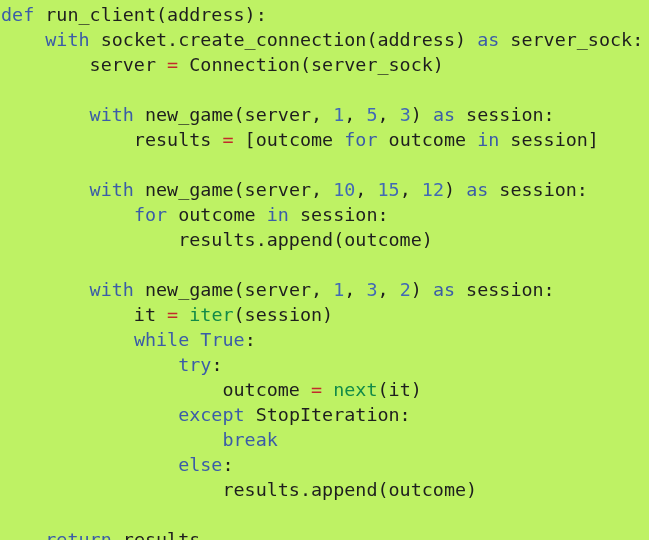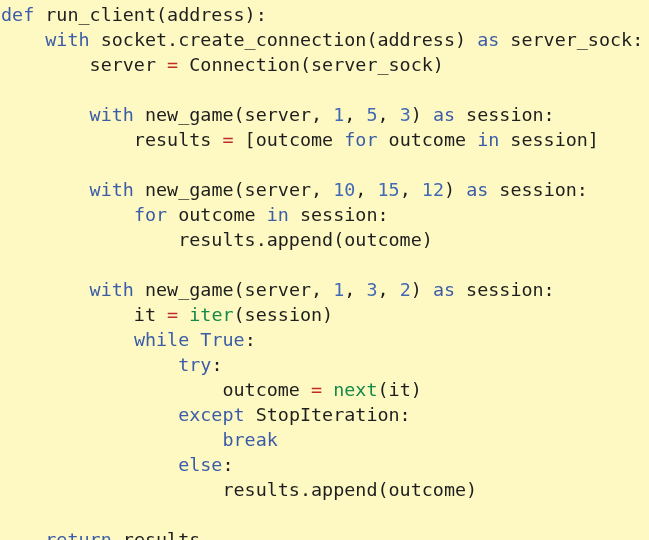--- a/index.html
+++ b/index.html
@@ -5,21 +5,21 @@
   html, body {
     margin: 0;
     padding: 0;
     background: #ffffff;
   }
   .code-wrap {
     position: relative;
     width: 649px;
     height: 540px;
     overflow: hidden;
-    background: #fef9c3;
+    background: #bef264;
   }
   pre.code {
     margin: 0;
     padding: 2px 0 0 1px;
     font-family: "DejaVu Sans Mono", "Liberation Mono", monospace;
     font-size: 18.4px;
     line-height: 25px;
     font-weight: normal;
   }
   .code-line {

